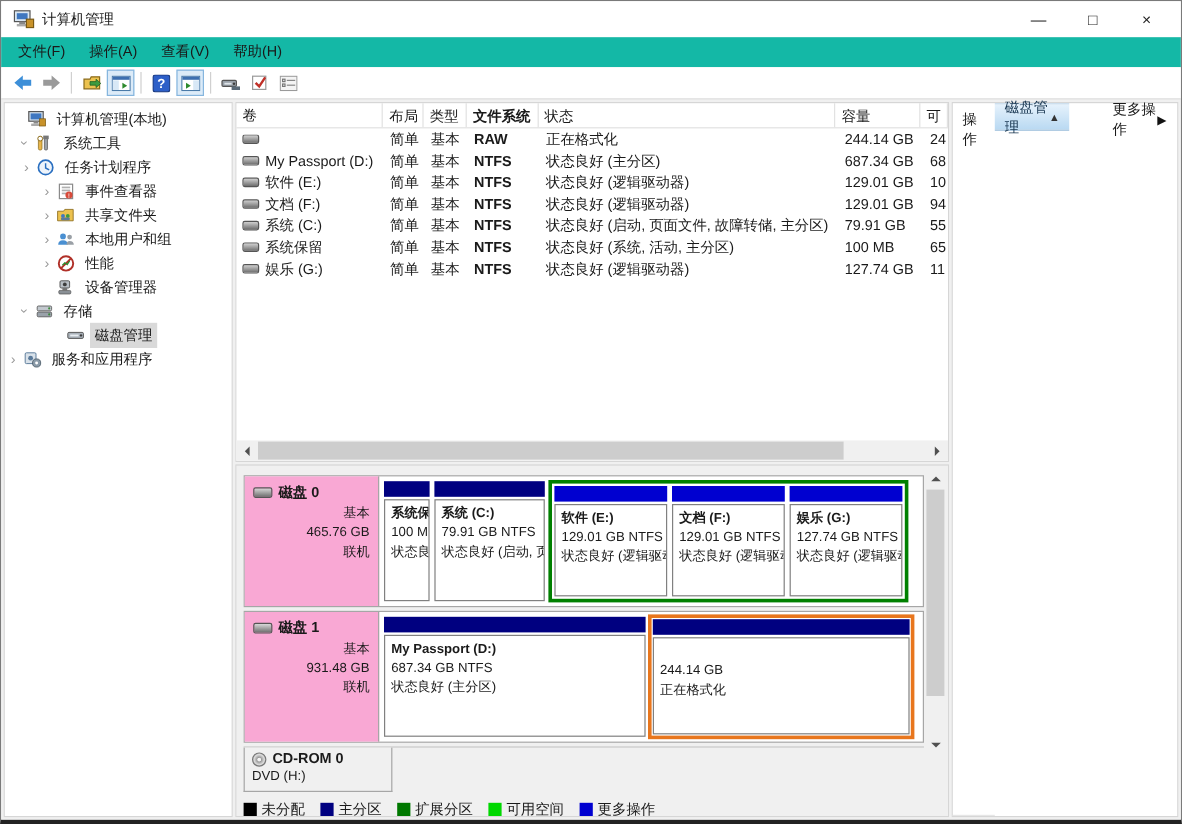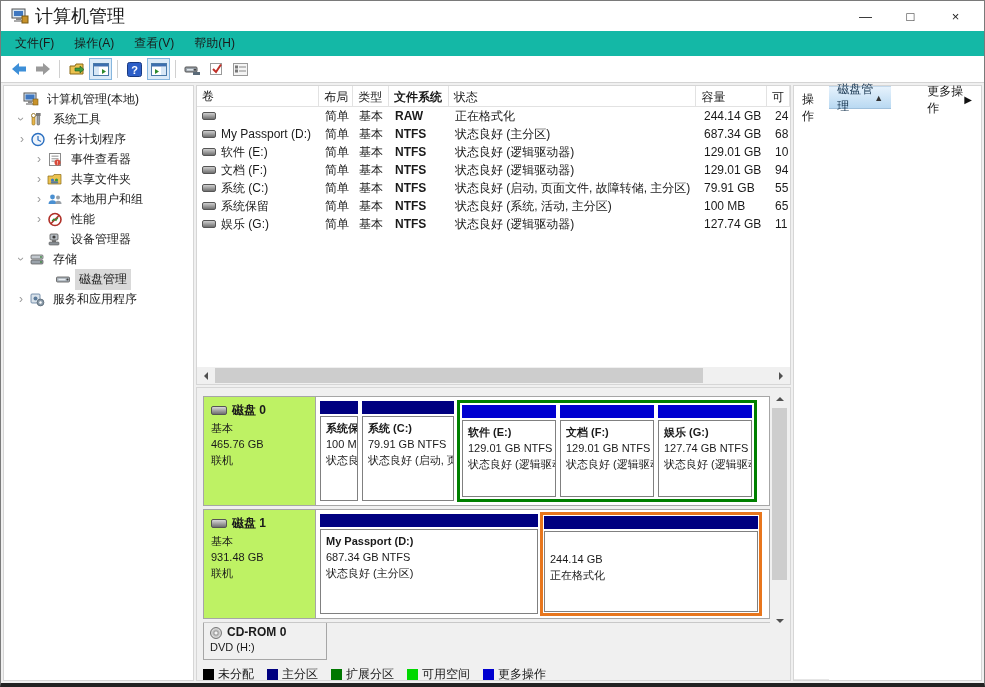--- a/index.html
+++ b/index.html
@@ -8,21 +8,21 @@
     font-family: "Liberation Sans", sans-serif;
     font-size: 12px; color: #1a1a1a; background: #fff;
   }
   .window {
     width: 985px; height: 687px; display: flex; flex-direction: column;
     border: 1px solid #7a7a7a; border-bottom: 4px solid #222; background: #f0f0f0;
   }
   
   .titlebar { height: 30px; background: #fff; display: flex; align-items: center; padding: 0 6px; flex: 0 0 auto; }
   .title-icon { width: 18px; height: 16px; margin: 0 6px 0 4px; }
-  .title-text { font-size: 18px; }
+  .title-text { font-size: 12px; }
   .win-controls { margin-left: auto; display: flex; }
   .win-btn { width: 45px; height: 28px; display: flex; align-items: center; justify-content: center; font-size: 13px; color: #222; }
   
   .menubar { height: 25px; background: #14b8a6; display: flex; align-items: center; padding-left: 4px; flex: 0 0 auto; }
   .menu-item { padding: 4px 10px; }
   
   .toolbar { height: 27px; background: #fff; border-bottom: 1px solid #d4d4d4; display: flex; align-items: center; padding-left: 6px; gap: 1px; flex: 0 0 auto; }
   .tb-btn { width: 23px; height: 22px; display: flex; align-items: center; justify-content: center; border: 1px solid transparent; }
   .tb-btn.pressed { background: #dcebf8; border: 1px solid #86b6de; }
   .tb-sep { width: 1px; height: 18px; background: #d0d0d0; margin: 0 4px; }
@@ -54,21 +54,21 @@
   .h-thumb { width: 488px; height: 15px; background: #cdcdcd; margin-left: 1px; }
   .h-track-rest { flex: 1; }
   .arr { width: 0; height: 0; border: 4px solid transparent; }
   .arr.left { border-right-color: #505050; margin-right: 3px; }
   .arr.right { border-left-color: #505050; margin-left: 3px; }
   .arr.up { border-bottom-color: #505050; margin-bottom: 3px; }
   .arr.downd { border-top-color: #505050; margin-top: 3px; }
   
   .graph-pane { flex: 1; background: #f0f0f0; border: 1px solid #d6d6d6; position: relative; padding: 8px 0 0 6px; overflow: hidden; }
   .disk-row { width: 567px; height: 110px; background: #fff; border: 1px solid #a6a6a6; display: flex; margin-bottom: 3px; }
-  .disk-label { width: 112px; background: #bef264; border-right: 1px solid #a6a6a6; padding: 5px 7px; line-height: 16px; font-size: 11px; flex: 0 0 auto; }
+  .disk-label { width: 112px; background: #f9a8d4; border-right: 1px solid #a6a6a6; padding: 5px 7px; line-height: 16px; font-size: 11px; flex: 0 0 auto; text-align: right; }
   .disk-name-row { display: flex; align-items: center; gap: 5px; font-size: 12px; font-weight: bold; margin-bottom: 2px; }
   .drive-glyph { width: 16px; height: 9px; background: linear-gradient(#d8d8d8, #6f6f6f); border: 1px solid #555; border-radius: 2px; flex: 0 0 auto; }
   .part-area { flex: 1; display: flex; padding: 2px; }
   .part { display: flex; flex-direction: column; margin: 2px; flex: 0 0 auto; }
   .part-bar { height: 13px; flex: 0 0 auto; }
   .bar-primary { background: #000080; }
   .bar-logical { background: #0000d0; }
   .part-body { flex: 1; background: #fff; border: 1px solid #808080; margin-top: 2px; padding: 3px 5px; overflow: hidden; font-size: 11px; line-height: 16px; white-space: nowrap; }
   .p-title { font-weight: bold; min-height: 16px; }
   .ext-group { display: flex; border: 3px solid #008000; margin: 1px; padding: 0; flex: 0 0 auto; }
@@ -284,21 +284,21 @@
       </div>
       <div class="tree-item" style="padding-left:36px">
         <span class="chev none"></span>
         <svg class="tree-icon" viewBox="0 0 16 15">
             <rect x="1.5" y="5" width="13" height="5" rx="1" fill="#aab2ba" stroke="#555" stroke-width="0.8"></rect>
             <rect x="3.5" y="6.8" width="7" height="1.5" fill="#e8edf2"></rect>
             <circle cx="12.5" cy="7.5" r="1" fill="#3c3c3c"></circle>
           </svg>
         <span class="tree-label selected">磁盘管理</span>
       </div>
-      <div class="tree-item" style="padding-left:10px">
+      <div class="tree-item" style="">
         <span class="chev"></span>
         <svg class="tree-icon" viewBox="0 0 16 15">
             <rect x="2" y="2" width="9" height="9" rx="1" fill="#d9e2ea" stroke="#5a7a9a" stroke-width="0.8"></rect>
             <circle cx="6.5" cy="6.5" r="2" fill="#5a7a9a"></circle>
             <circle cx="11.5" cy="10.5" r="3.4" fill="#8a9aa8" stroke="#4a5a68" stroke-width="0.7"></circle>
             <circle cx="11.5" cy="10.5" r="1.2" fill="#fff"></circle>
           </svg>
         <span class="tree-label">服务和应用程序</span>
       </div>
     </div>

